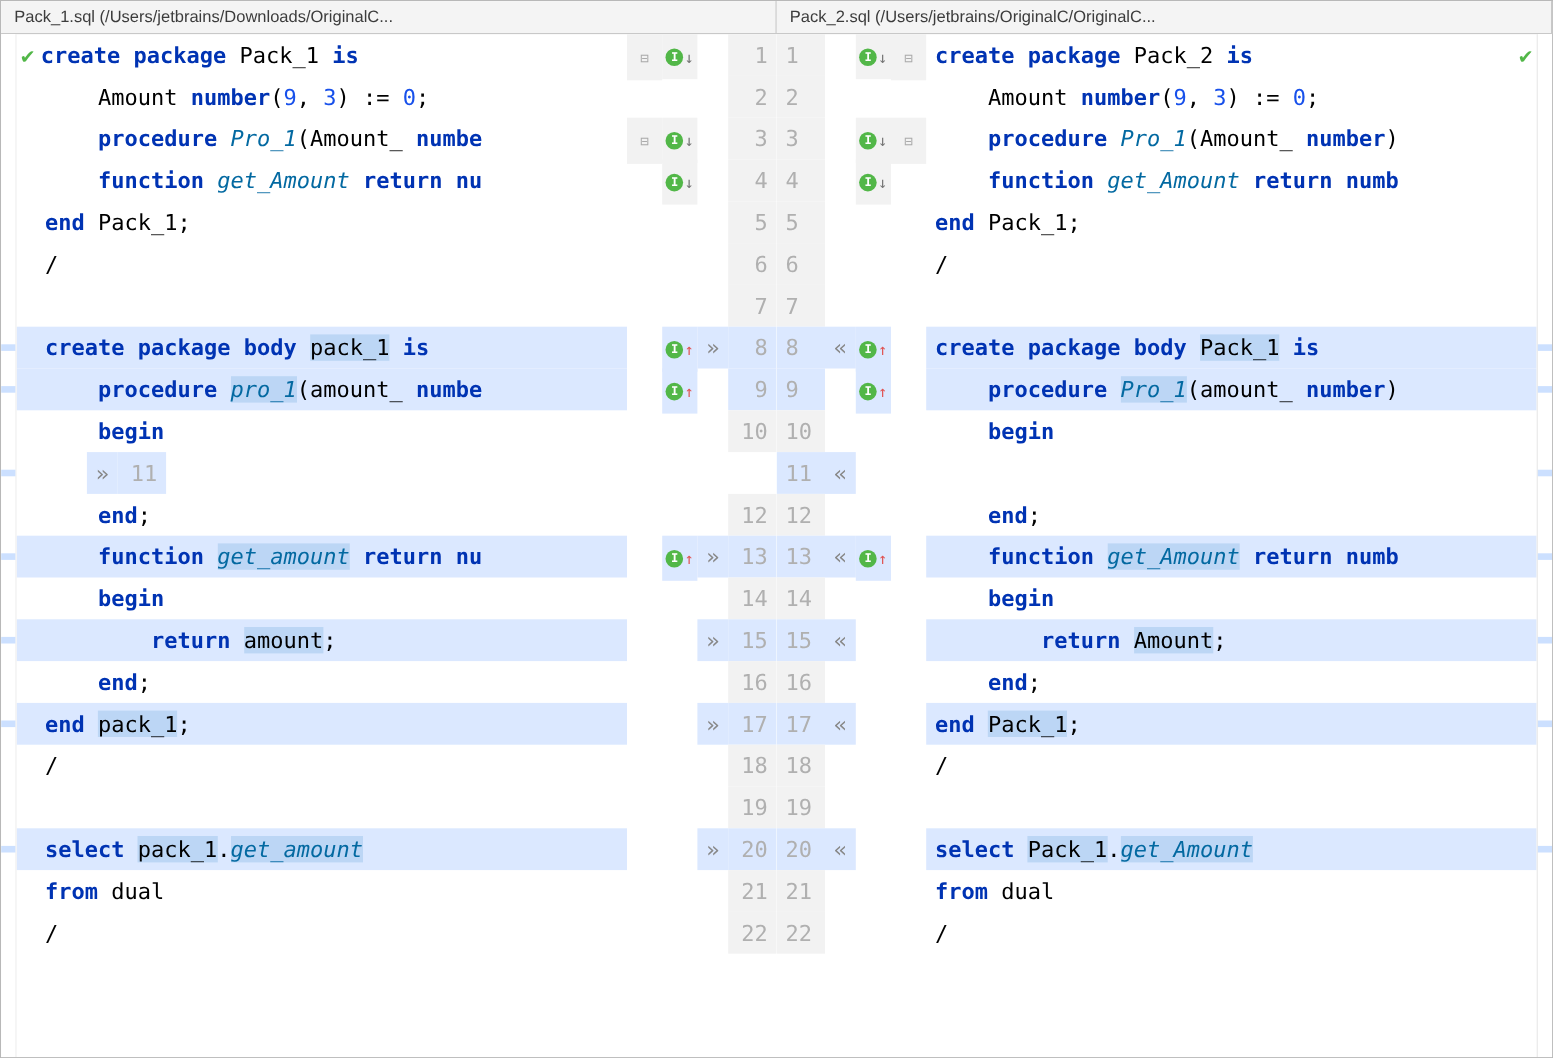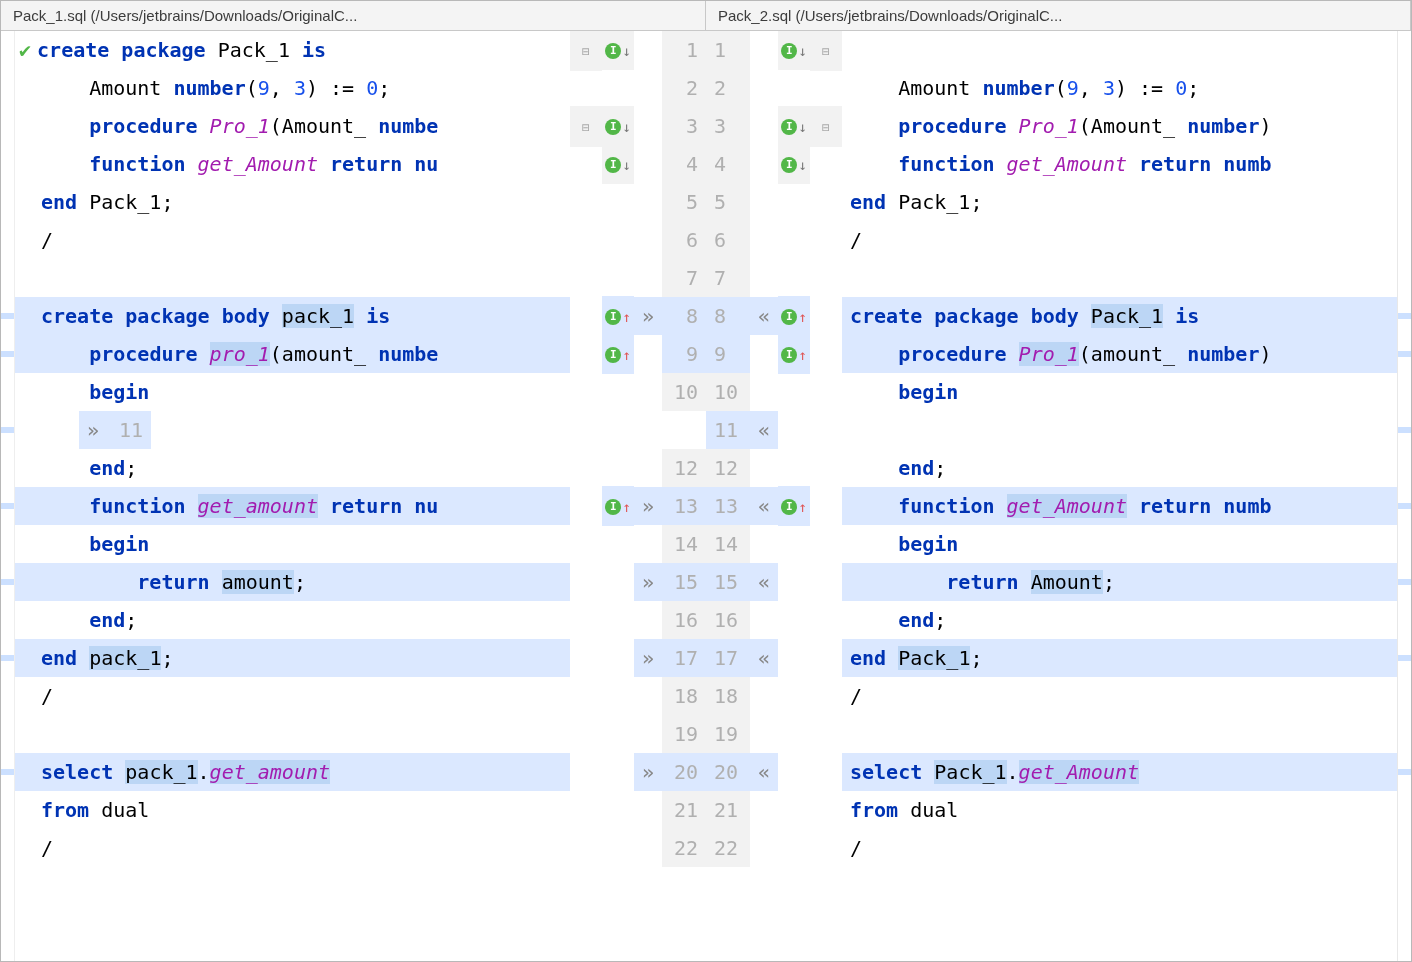--- a/index.html
+++ b/index.html
@@ -5,49 +5,49 @@
   *{margin:0;padding:0;box-sizing:border-box}
   body{font-family:Menlo,Consolas,monospace;font-size:20px;line-height:38px;background:#fff;color:#000;overflow:hidden}
   .wrap{display:flex;height:962px;width:1412px;border:1px solid #b8b8b8;flex-direction:column}
   .tabs{display:flex;height:30px;border-bottom:1px solid #c8c8c8;background:#f4f4f4}
   .tab{flex:1;padding:3px 12px;font:15px/24px -apple-system,Arial;color:#3c3c3c;white-space:nowrap;overflow:hidden;text-overflow:ellipsis;border-right:1px solid #c8c8c8}
   .panes{display:flex;flex:1;overflow:hidden}
   .pane{display:flex;flex-direction:column;overflow:hidden}
   .pane-left{width:50%}
   .pane-right{width:50%}
   .code{flex:1;position:relative;overflow:hidden}
-  .line{display:flex;height:38px;align-items:center}
+  .line{display:flex;height:38px;align-items:flex-start}
   .srcL{flex:1;padding-left:26px;overflow:hidden;white-space:nowrap}
   .srcR{flex:1;padding-left:8px;overflow:hidden;white-space:nowrap}
   .gm{width:32px;text-align:center;position:relative;background:#f2f2f2}
   .num{width:44px;text-align:right;color:#b0b0b0;background:#f2f2f2;padding-right:8px}
   .numL{width:44px;text-align:left;color:#b0b0b0;background:#f2f2f2;padding-left:8px}
   .arr{width:28px;text-align:center;color:#888;background:#f2f2f2}
   .kw{color:#0033b3;font-weight:bold}
-  .fn{color:#a21caf;font-style:italic}
+  .fn{color:#0369a1;font-style:italic}
   .num-lit{color:#1750eb}
   .diff-l{background:#dbe8ff}
   .diff-word{background:#bcd6f5}
   .ico{display:inline-block;width:16px;height:16px;border-radius:50%;background:#52b748;color:#fff;font:bold 11px/16px monospace;text-align:center;vertical-align:middle}
   .red-up::after{content:"↑";color:#e05555;font-size:14px;margin-left:1px}
   .grn-dn::after{content:"↓";color:#777;font-size:14px;margin-left:1px}
   .check{color:#52b748;font-size:20px}
   .fold{color:#aaa;font-size:13px}
   .overview{width:14px;background:#fff;position:relative;border-left:1px solid #e8e8e8}
   .ov-mark{position:absolute;left:0;right:0;height:6px;background:#cce0ff}
   .gutL{width:14px;background:#fff;border-right:1px solid #eee;position:relative}
   .gutL .m{position:absolute;left:0;right:0;height:6px;background:#cce0ff}
 </style>
 </head>
 <body>
 
 <div class="wrap">
   <div class="tabs">
     <div class="tab">Pack_1.sql (/Users/jetbrains/Downloads/OriginalC...</div>
-    <div class="tab">Pack_2.sql (/Users/jetbrains/Downloads/OriginalC...</div>
+    <div class="tab">Pack_2.sql (/Users/jetbrains/OriginalC/OriginalC...</div>
   </div>
   <div class="panes">
 
     <div class="pane pane-left">
       <div class="code" id="codeL">
           <div style="display:flex;height:100%">
             <div class="gutL" id="ovL">
               <div class="m" style="top: 282px;"></div>
               <div class="m" style="top: 320px;"></div>
               <div class="m" style="top: 396px;"></div>
@@ -217,20 +217,21 @@
 
     <div class="pane pane-right">
       <div class="code" id="codeR">
           <div style="display:flex;height:100%">
             <div style="flex:1">
               <div class="line">
                 <div class="numL">1</div>
                 <div class="arr"></div>
                 <div class="gm"><span class="ico">I</span><span class="grn-dn"></span></div>
                 <div class="gm"><span class="fold">⊟</span></div>
+                <div class="srcR"><span class="kw">create</span>&nbsp;<span class="kw">package</span>&nbsp;Pack_2&nbsp;<span class="kw">is</span><span class="check" style="float:right;margin-right:4px">✔</span></div>
               </div>
               <div class="line">
                 <div class="numL">2</div>
                 <div class="arr"></div>
                 <div class="gm"></div>
                 <div class="gm"></div>
                 <div class="srcR">&nbsp;&nbsp;&nbsp;&nbsp;Amount&nbsp;<span class="kw">number</span>(<span class="num-lit">9</span>,&nbsp;<span class="num-lit">3</span>)&nbsp;:=&nbsp;<span class="num-lit">0</span>;</div>
               </div>
               <div class="line">
                 <div class="numL">3</div>

